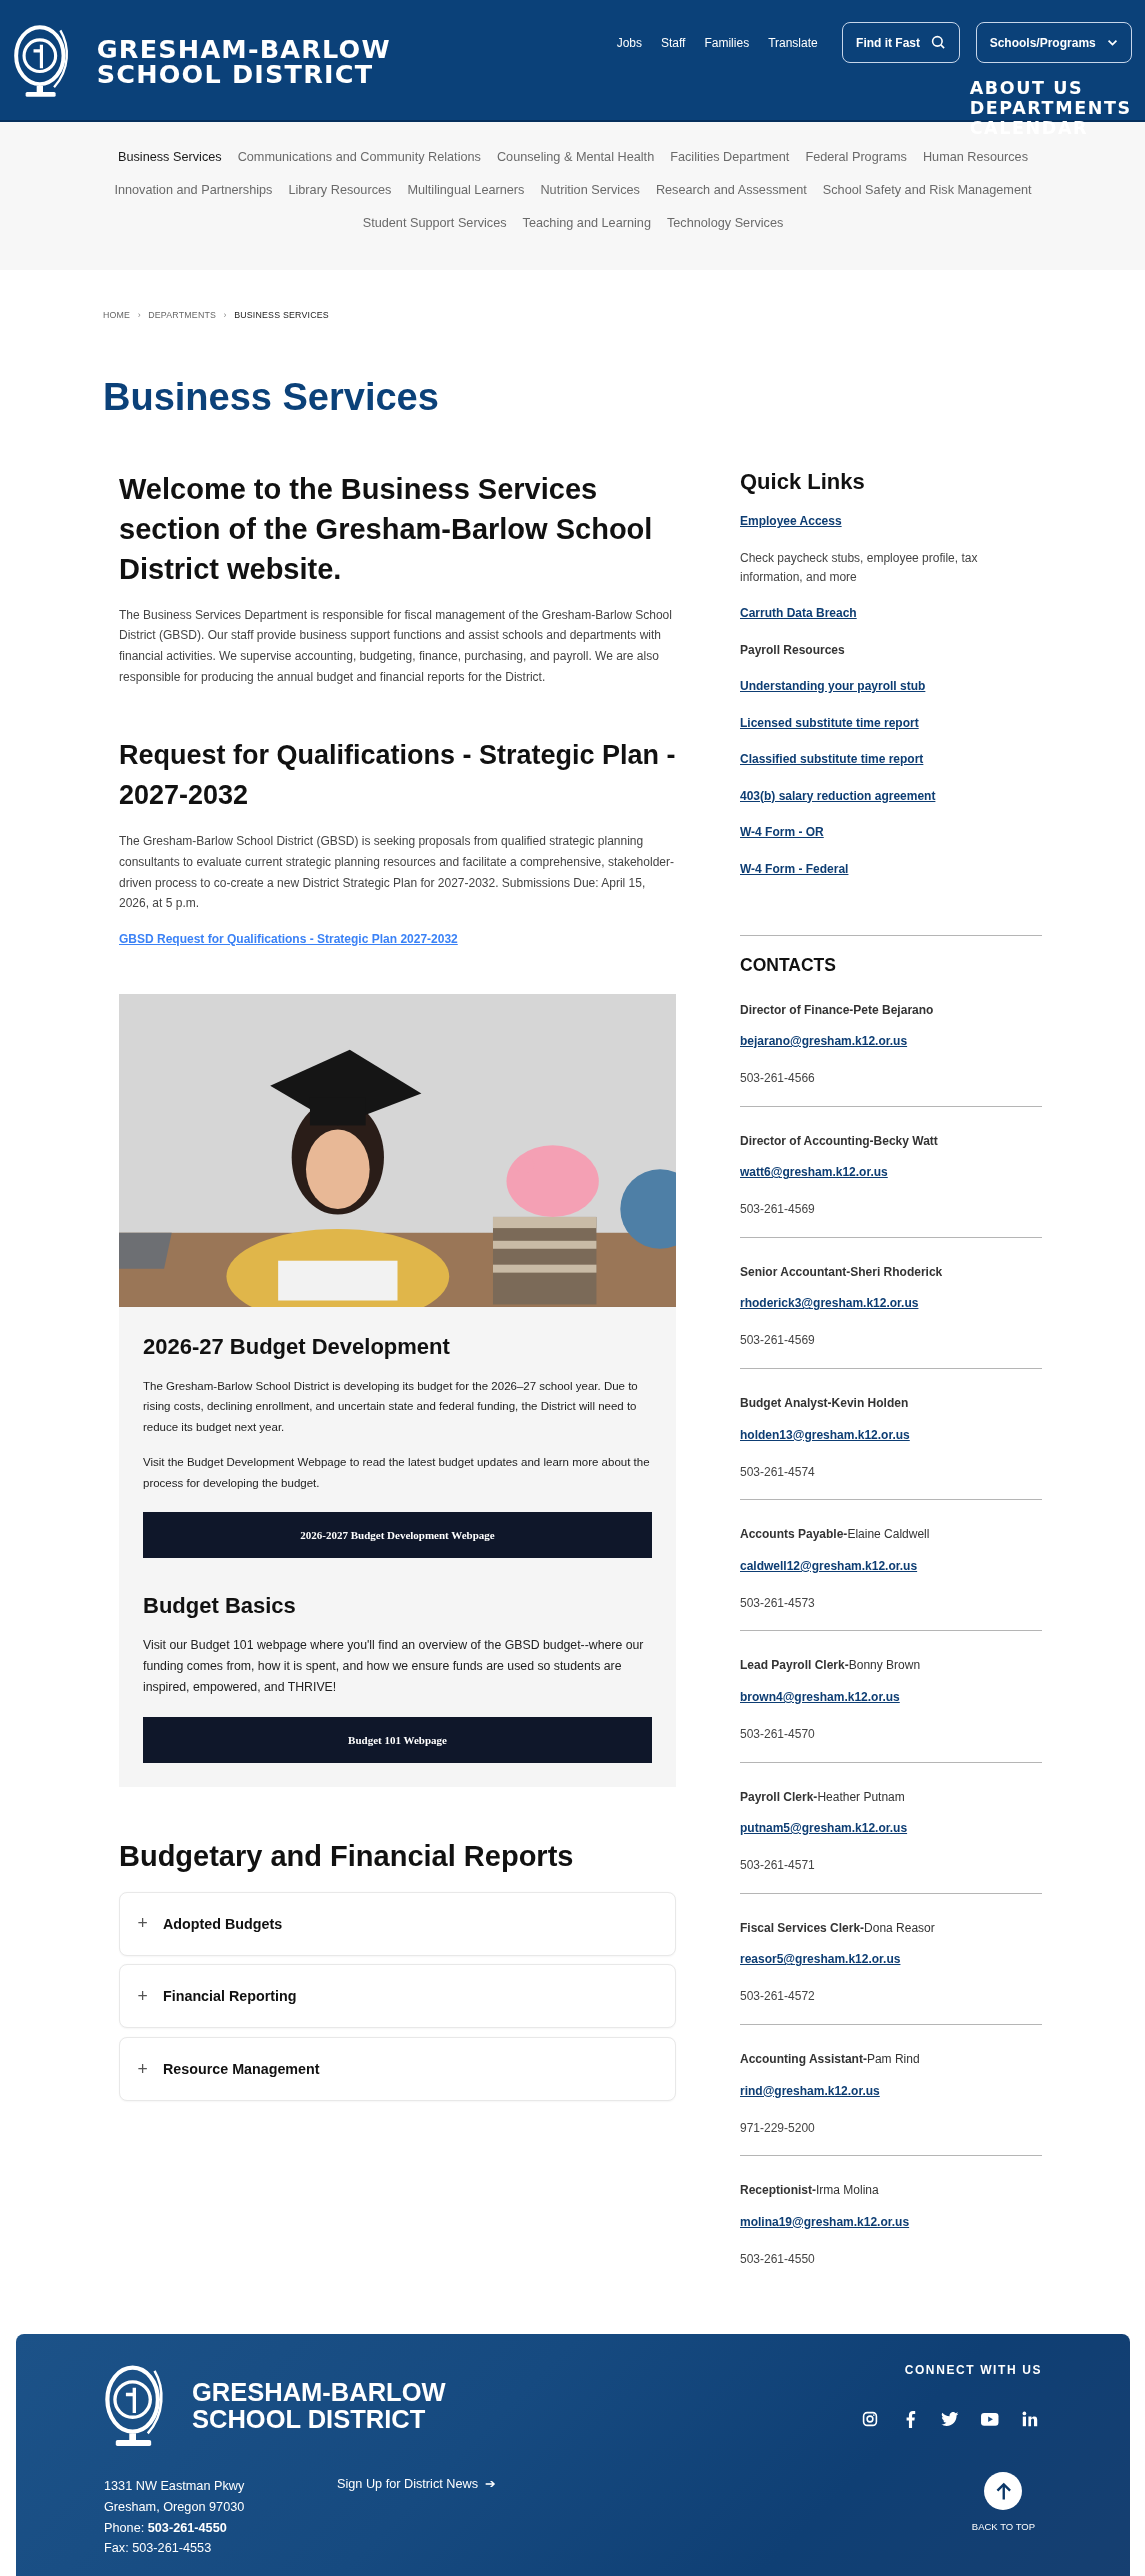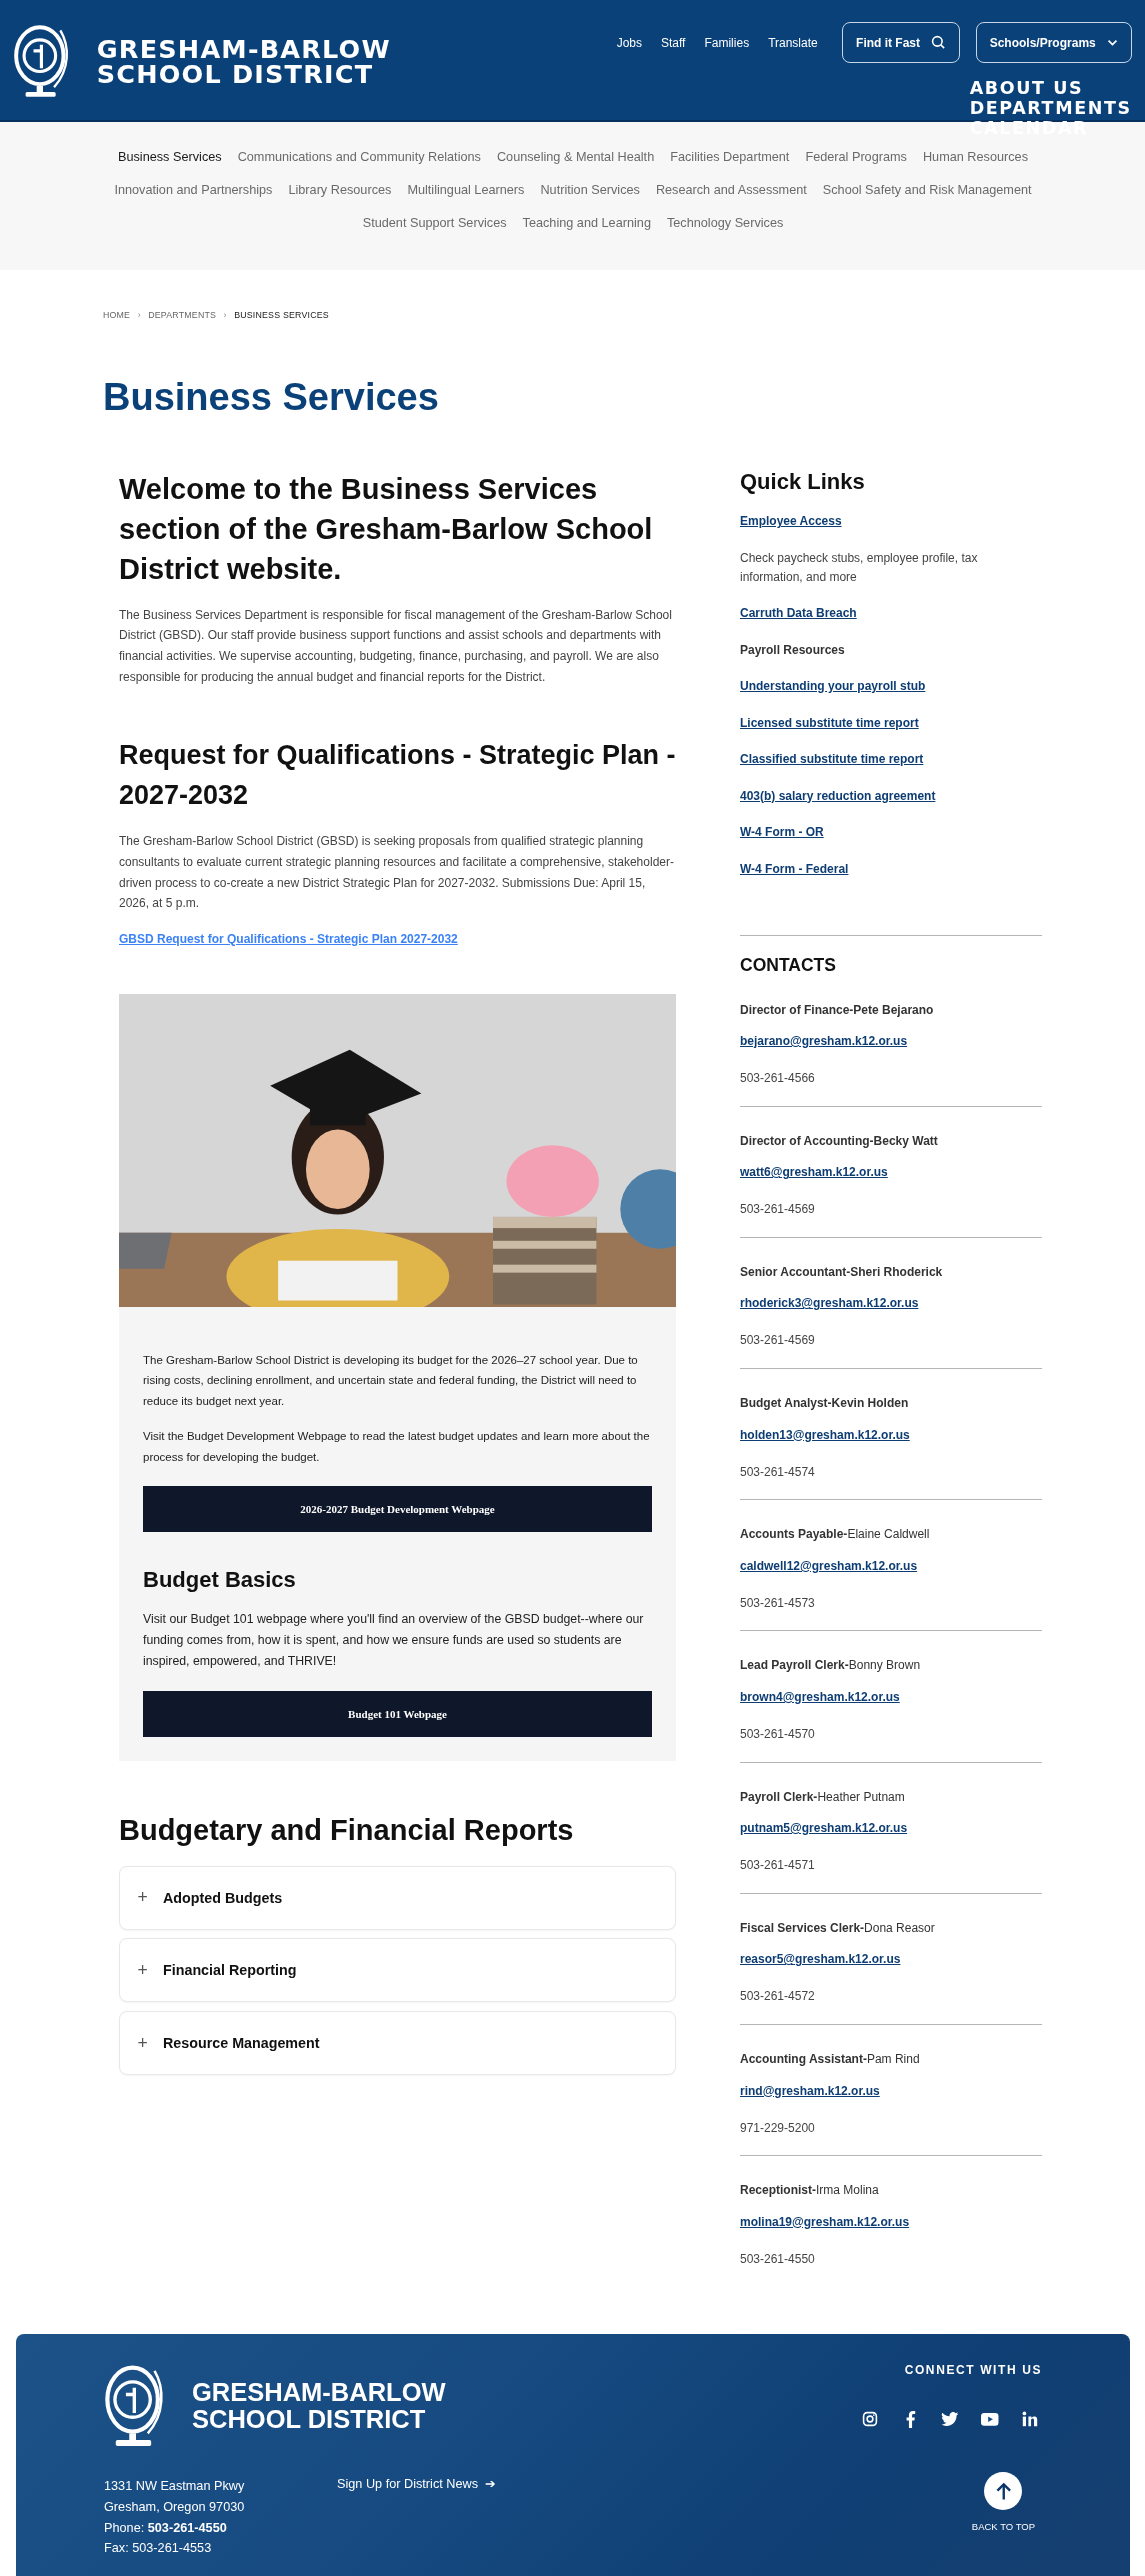--- a/index.html
+++ b/index.html
@@ -198,20 +198,21 @@
           <rect x="470" y="280" width="130" height="110" fill="#7b6a58"></rect>
           <rect x="470" y="280" width="130" height="14" fill="#c9bba6"></rect>
           <rect x="470" y="310" width="130" height="10" fill="#c9bba6"></rect>
           <rect x="470" y="340" width="130" height="10" fill="#c9bba6"></rect>
           <ellipse cx="545" cy="235" rx="58" ry="45" fill="#f4a0b4"></ellipse>
           <ellipse cx="510" cy="215" rx="12" ry="10" fill="#f4a0b4"></ellipse>
           <circle cx="680" cy="270" r="50" fill="#4e7fa6"></circle>
         </svg>
       </div>
       <div class="feature-body">
+        <h3 class="h-card">2026-27 Budget Development</h3>
         <p class="card-text">The Gresham-Barlow School District is developing its budget for the 2026–27 school year. Due to rising costs, declining enrollment, and uncertain state and federal funding, the District will need to reduce its budget next year.</p>
         <p class="card-text">Visit the Budget Development Webpage to read the latest budget updates and learn more about the process for developing the budget.</p>
         <button class="card-btn">2026-2027 Budget Development Webpage</button>
 
         <h3 class="h-card second">Budget Basics</h3>
         <p class="card-text" style="font-size:12.3px;">Visit our Budget 101 webpage where you'll find an overview of the GBSD budget--where our funding comes from, how it is spent, and how we ensure funds are used so students are inspired, empowered, and THRIVE!</p>
         <button class="card-btn">Budget 101 Webpage</button>
       </div>
     </section>
 

